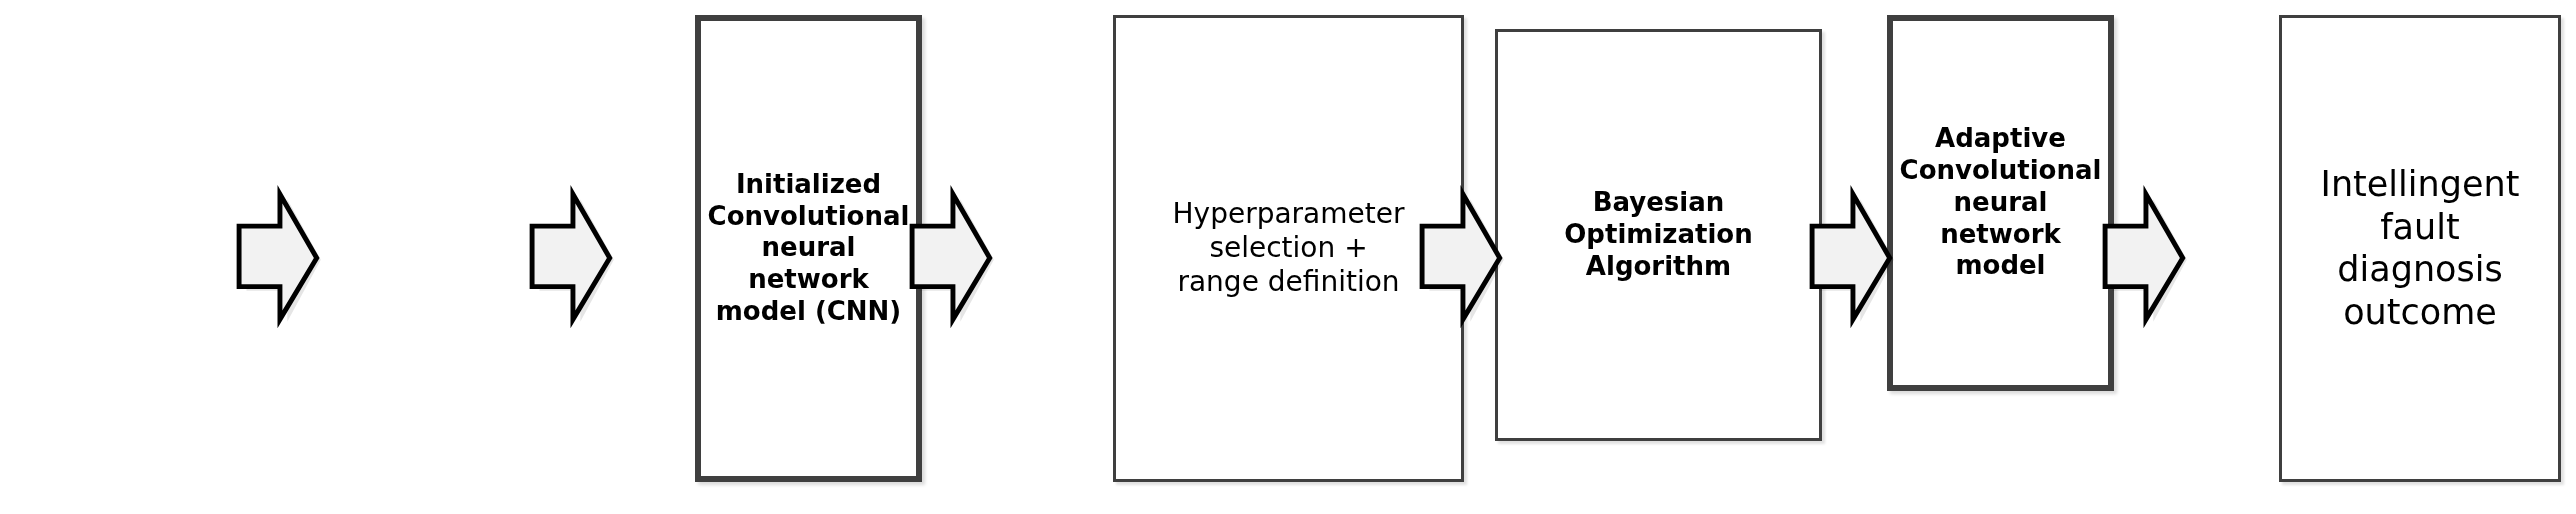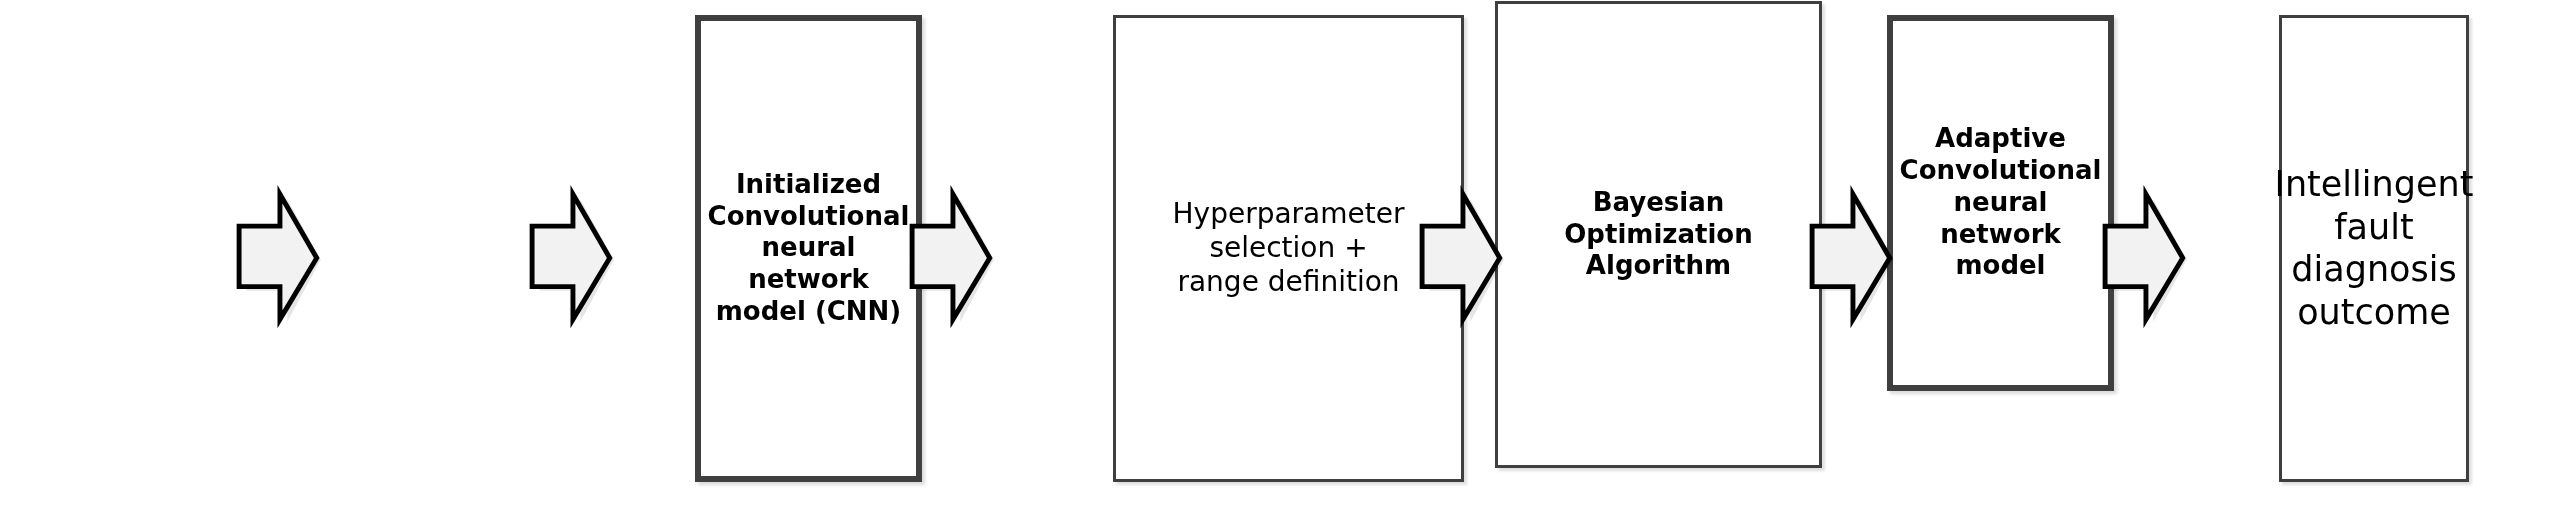--- a/index.html
+++ b/index.html
@@ -110,21 +110,21 @@
 range definition</span>
   </div>
 
   <div class="arrow" style="left:1418px; top:190px; width:85px; height:136px;">
     <svg viewBox="0 0 104 166" width="85" height="136" aria-hidden="true">
       <polygon class="arrow-shadow" points="14,49 64,49 64,11 105,85 64,161 64,123 14,123"></polygon>
       <polygon class="arrow-body" points="5,44 55,44 55,5 100,83 55,158 55,118 5,118"></polygon>
     </svg>
   </div>
 
-  <div class="node thin bold fs-md" style="left:1495px; top:1px; width:327px; height:467px;">
+  <div class="node thin bold fs-md" style="left:1495px; top:29px; width:327px; height:412px;">
     <span class="label">Bayesian
 Optimization
 Algorithm</span>
   </div>
 
   <div class="arrow" style="left:1808px; top:190px; width:85px; height:136px;">
     <svg viewBox="0 0 104 166" width="85" height="136" aria-hidden="true">
       <polygon class="arrow-shadow" points="14,49 64,49 64,11 105,85 64,161 64,123 14,123"></polygon>
       <polygon class="arrow-body" points="5,44 55,44 55,5 100,83 55,158 55,118 5,118"></polygon>
     </svg>
@@ -138,21 +138,21 @@
 model</span>
   </div>
 
   <div class="arrow" style="left:2101px; top:190px; width:85px; height:136px;">
     <svg viewBox="0 0 104 166" width="85" height="136" aria-hidden="true">
       <polygon class="arrow-shadow" points="14,49 64,49 64,11 105,85 64,161 64,123 14,123"></polygon>
       <polygon class="arrow-body" points="5,44 55,44 55,5 100,83 55,158 55,118 5,118"></polygon>
     </svg>
   </div>
 
-  <div class="node thin fs-lg" style="left:2279px; top:14.7px; width:190px; height:467px;">
+  <div class="node thin fs-lg" style="left:2279px; top:14.7px; width:282px; height:467px;">
     <span class="label">Intellingent
 fault
 diagnosis
 outcome</span>
   </div>
 
 </div>
 
 
 </body></html>

